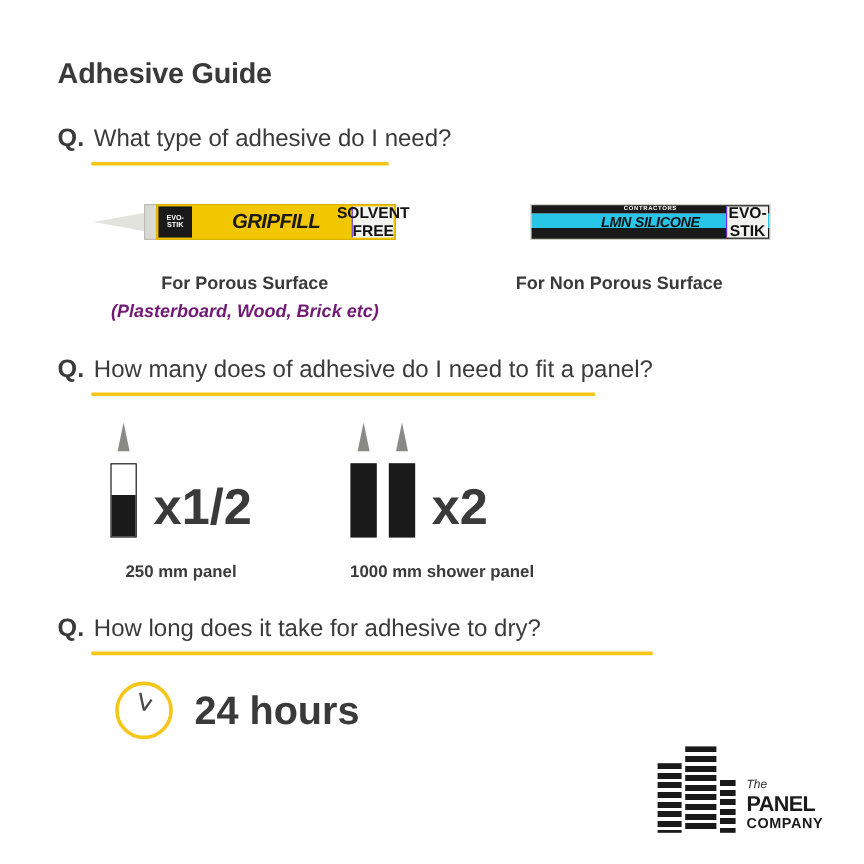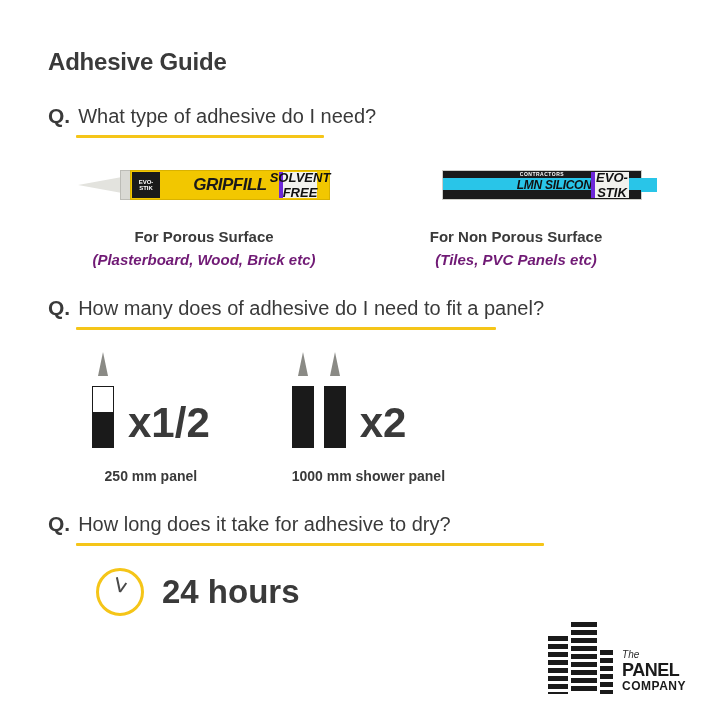--- a/index.html
+++ b/index.html
@@ -161,45 +161,43 @@
     height: 14px;
     background: #29c5e8;
     display: flex;
     align-items: center;
     justify-content: center;
     font-size: 12px;
     font-weight: bold;
     font-style: italic;
     color: #111;
     letter-spacing: -0.3px;
-    padding-left: 16px;
   }
   .cart-bot {
     position: absolute;
     left: 0;
     bottom: 0;
     width: 100%;
     height: 9px;
     background: #1a1a1a;
   }
   .cart-right-badge {
     position: absolute;
-    right: 12px;
+    right: 1px;
     top: 1px;
     bottom: 1px;
     width: 34px;
     background: #f2f2ee;
     display: flex;
     align-items: center;
     justify-content: center;
     font-size: 13px;
     font-weight: bold;
-    font-style: italic;
     color: #111;
-    border-left: 4px solid #6d28d9;
+    border-left: 1px solid #6d28d9;
   }
   .cart-left-badge {
     position: absolute;
     left: 1px;
     top: 1px;
     bottom: 1px;
     width: 28px;
     background: #1a1a1a;
     display: flex;
     align-items: center;
@@ -418,21 +416,20 @@
             <div class="cart-nozzle right"></div>
             <div class="cart-body grey">
               <div class="cart-stripe-top">CONTRACTORS</div>
               <div class="cart-mid">LMN SILICONE</div>
               <div class="cart-bot"></div>
               <div class="cart-right-badge">EVO-STIK</div>
             </div>
           </div>
         </div>
         <div class="surface-label">For Non Porous Surface</div>
-        <div class="surface-sub">(Tiles, PVC Panels etc)</div>
       </div>
 
     </div>
   </div>
 
   <div class="q-block">
     <div class="q-line">
       <span class="q-mark">Q.</span>
       <span class="q-text">How many does of adhesive do I need to fit a panel?</span>
     </div>

